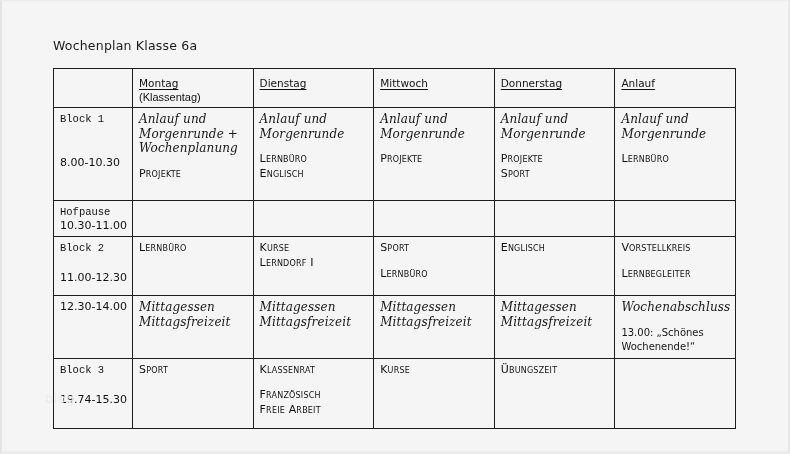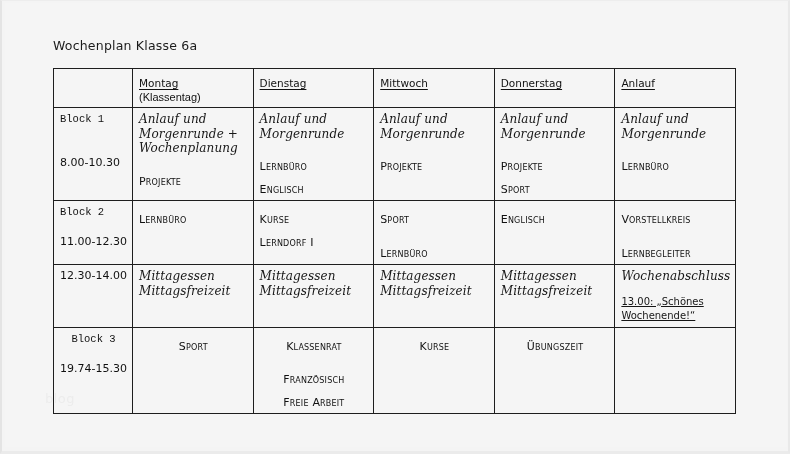--- a/index.html
+++ b/index.html
@@ -70,21 +70,21 @@
     background: #f5f5f5;
   }
   col.c-time { width: 79px; }
   col.c-day  { width: 120.6px; }
 
   
   tr.r-head td   { height: 21px; }
   tr.r-block1 td { height: 85px; }
   tr.r-block2 td { height: 51px; }
   tr.r-lunch td  { height: 39px; }
-  tr.r-block3 td { height: 62px; text-align: center; }
+  tr.r-block3 td { height: 62px; }
 
   
   .day-name {
     font-family: "DejaVu Sans", sans-serif;
     font-size: 10.5px;
     color: #111;
     text-decoration: underline;
     text-underline-offset: 2px;
     display: inline-block;
     line-height: 13px;
@@ -124,29 +124,27 @@
     letter-spacing: 0.1px;
   }
   .caps {
     font-family: "DejaVu Sans", sans-serif;
     font-variant: small-caps;
     font-size: 11px;
     color: #111;
     line-height: 14.5px;
     display: block;
     letter-spacing: 0.2px;
-    margin-top: 8px;
   }
   .plain {
     font-family: "DejaVu Sans", sans-serif;
     font-size: 10px;
     color: #161616;
     line-height: 14.5px;
     display: block;
-    text-decoration: underline;
   }
   .spacer-line { height: 11px; display: block; }
 
   
   .watermark {
     position: absolute;
     left: 40px;
     top: 388px;
     font-family: "DejaVu Sans", sans-serif;
     font-size: 13px;
@@ -216,20 +214,31 @@
               <span class="caps">Projekte</span>
               <span class="caps">Sport</span>
             </td>
             <td>
               <span class="ital">Anlauf und</span>
               <span class="ital">Morgenrunde</span>
               <span class="spacer-line"></span>
               <span class="caps">Lernbüro</span>
             </td>
           </tr>
+          <tr class="r-hofpause">
+            <td>
+              <span class="time-main">Hofpause</span>
+              <span class="time-sub">10.30-11.00</span>
+            </td>
+            <td></td>
+            <td></td>
+            <td></td>
+            <td></td>
+            <td></td>
+          </tr>
           <tr class="r-block2">
             <td>
               <span class="time-main">Block 2</span>
               <span class="time-gap-sm" style="display: block;"></span>
               <span class="time-sub">11.00-12.30</span>
             </td>
             <td>
               <span class="caps">Lernbüro</span>
             </td>
             <td>

